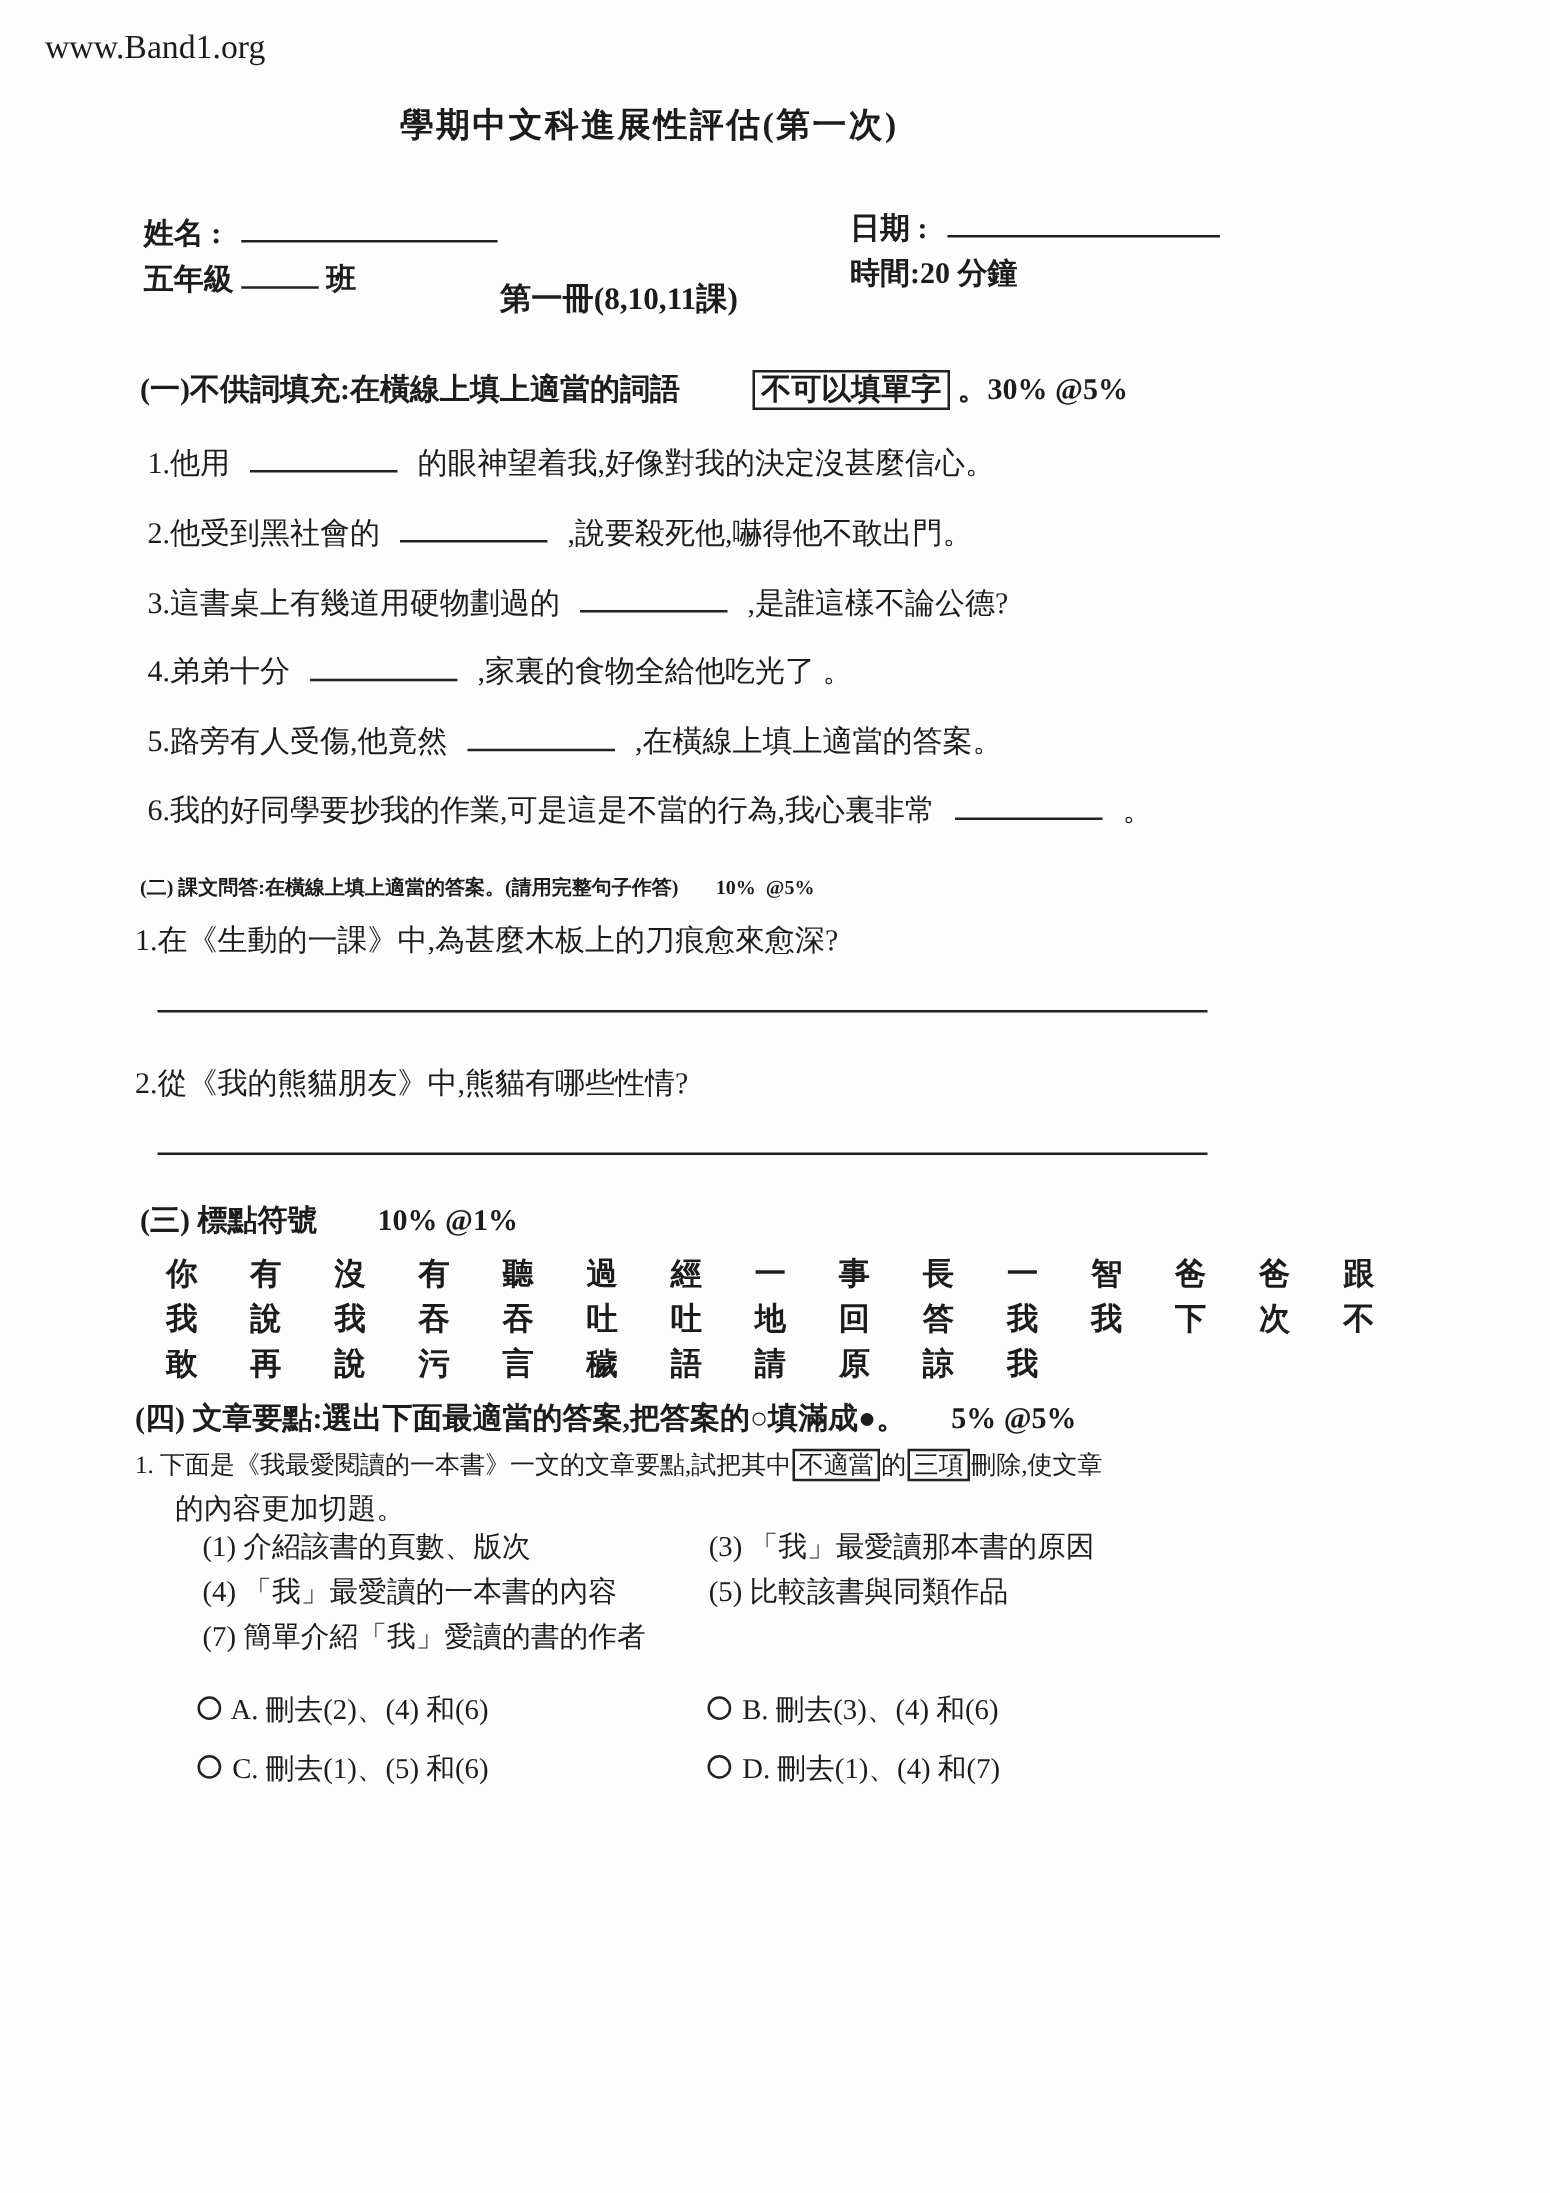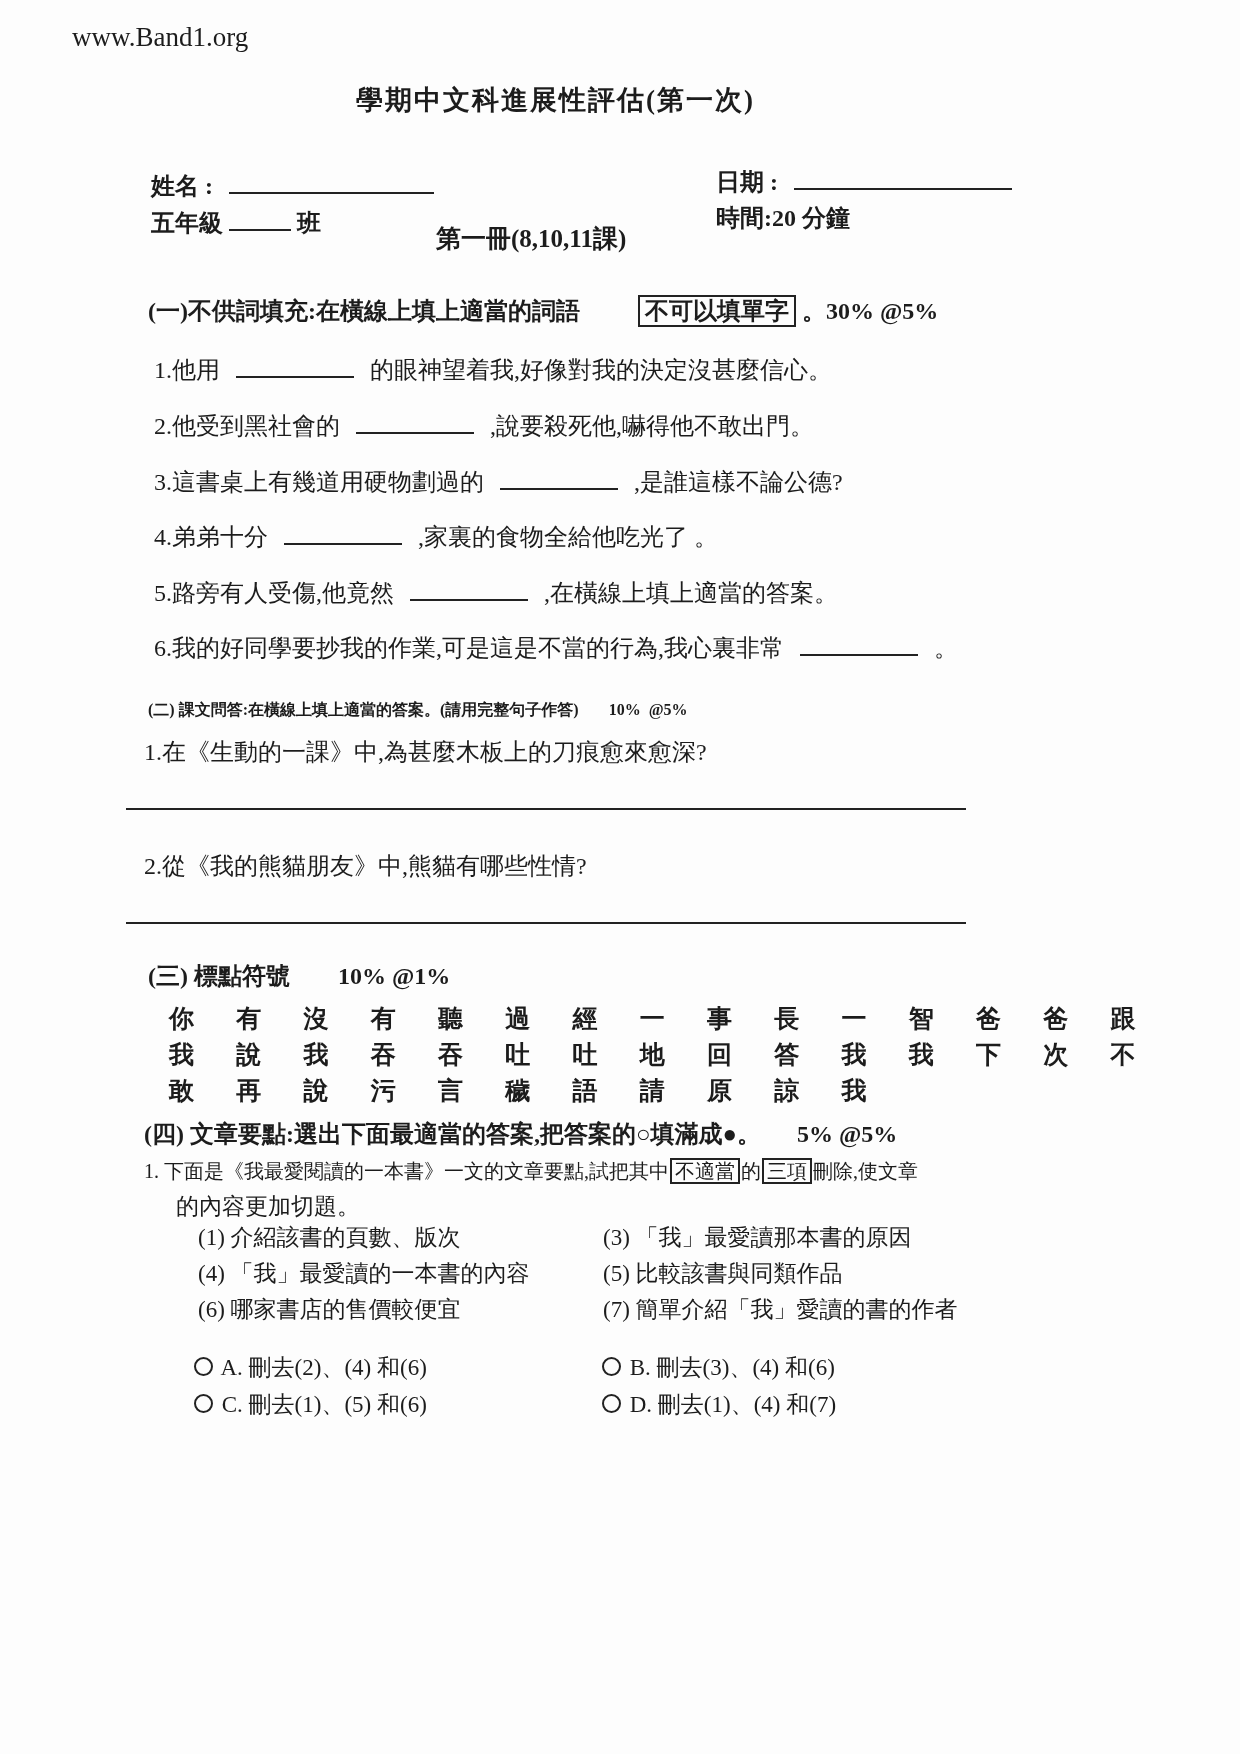--- a/index.html
+++ b/index.html
@@ -4,21 +4,21 @@
 <style>
   html, body { margin:0; padding:0; }
   body {
     width:1240px; height:1754px;
     background:#fdfdfd;
     position:relative;
     font-family:"Liberation Serif","DejaVu Serif",serif;
     color:#1c1c1c;
     overflow:hidden;
   }
-  .abs { position:absolute; white-space:nowrap;margin-left:36px; }
+  .abs { position:absolute; white-space:nowrap; }
   .bold { font-weight:700; }
   .blank {
     display:inline-block;
     border-bottom:2px solid #222;
     height:24px;
     vertical-align:baseline;
   }
   .answer-line {
     position:absolute;
     border-bottom:2px solid #222;
@@ -39,21 +39,21 @@
     letter-spacing:1px;
   }
   .items-grid {
     display:grid;
     grid-template-columns:405px auto;
     row-gap:5px;
   }
   .options-grid {
     display:grid;
     grid-template-columns:408px auto;
-    row-gap:6px;
+    row-gap:16px;
   }
   .option { white-space:nowrap; }
   .circle {
     display:inline-block;
     width:15px; height:15px;
     border:2px solid #222;
     border-radius:50%;
     margin-right:3px;
     vertical-align:-1px;
   }
@@ -156,21 +156,20 @@
 <div class="abs" style="left:108px; top:1158px; font-size:20px;">
   <span>1. 下面是《我最愛閱讀的一本書》一文的文章要點,試把其中</span><span class="boxed2">不適當</span><span>的</span><span class="boxed2">三項</span><span>刪除,使文章</span>
 </div>
 <div class="abs" style="left:140px; top:1191px; font-size:23px;">的內容更加切題。</div>
 
 <div class="abs items-grid" style="left:162px; top:1222px; font-size:23px;">
   <div>(1) 介紹該書的頁數、版次</div>
   <div>(3) 「我」最愛讀那本書的原因</div>
   <div>(4) 「我」最愛讀的一本書的內容</div>
   <div>(5) 比較該書與同類作品</div>
-  <div>(6) 哪家書店的售價較便宜</div>
   <div>(7) 簡單介紹「我」愛讀的書的作者</div>
 </div>
 
 <div class="abs options-grid" style="left:158px; top:1352px; font-size:23px;">
   <div class="option">
     <span class="circle"></span>
     <span>A. 刪去(2)、(4) 和(6)</span>
   </div>
   <div class="option">
     <span class="circle"></span>

